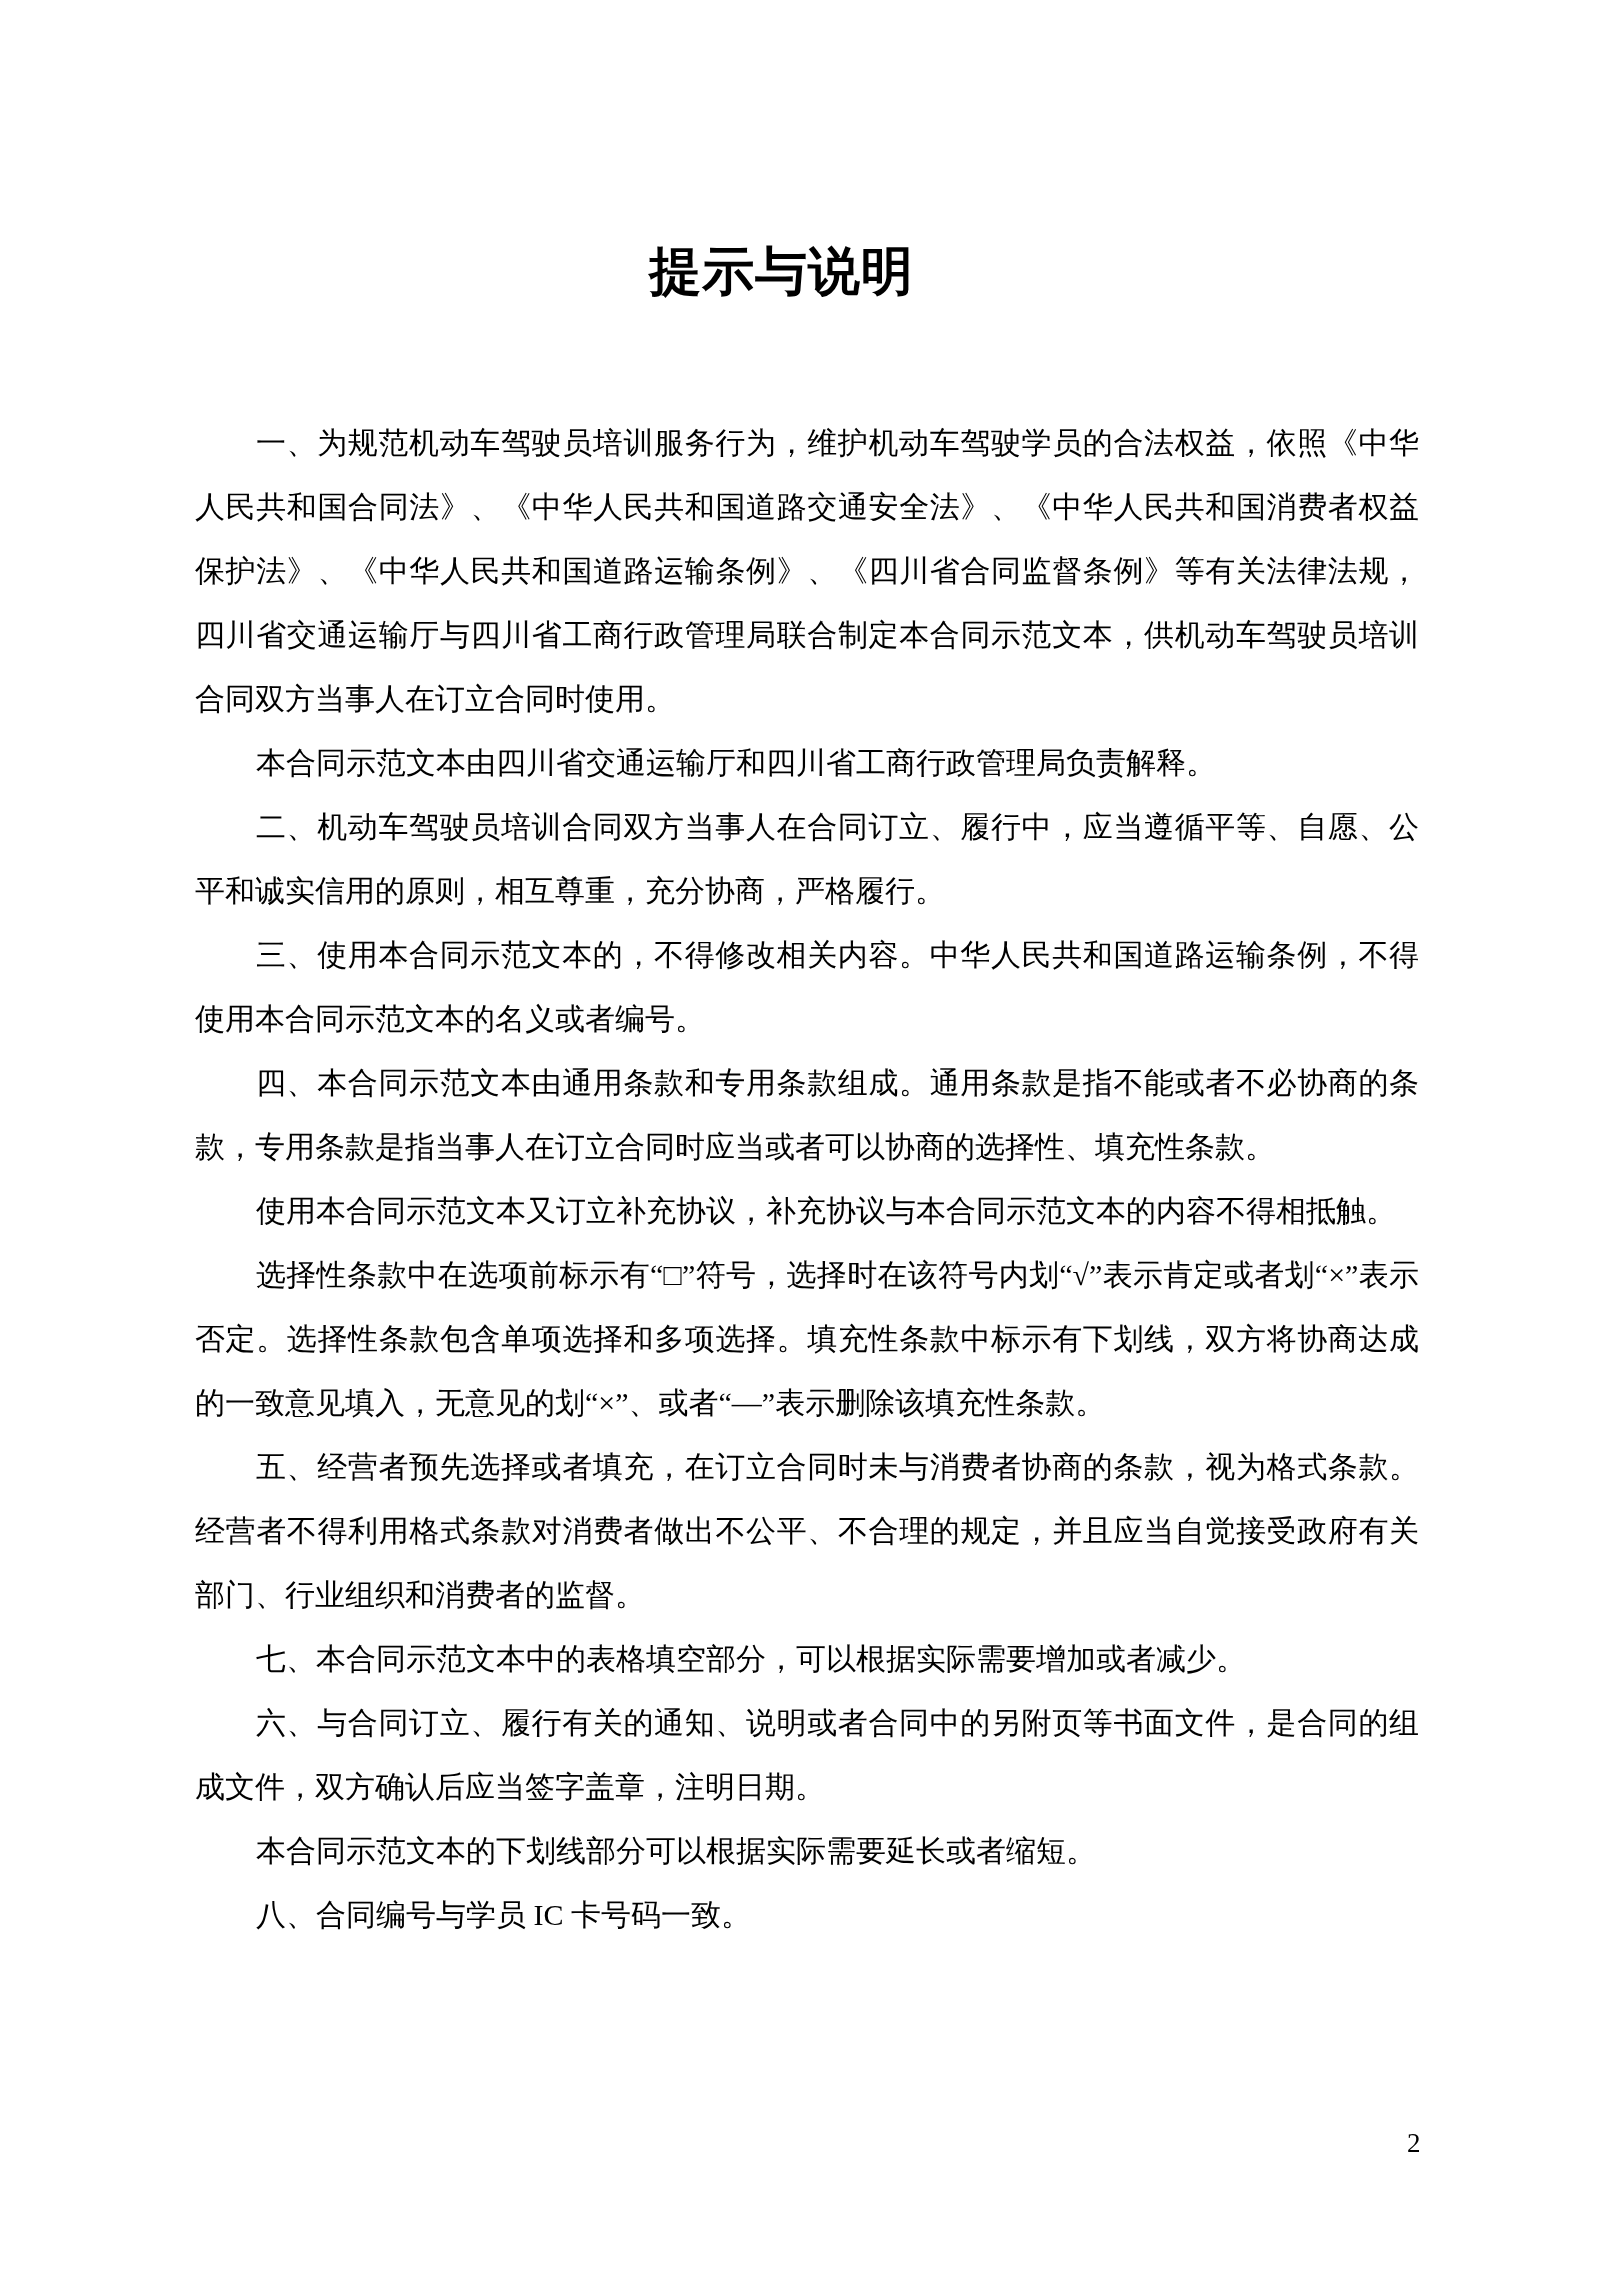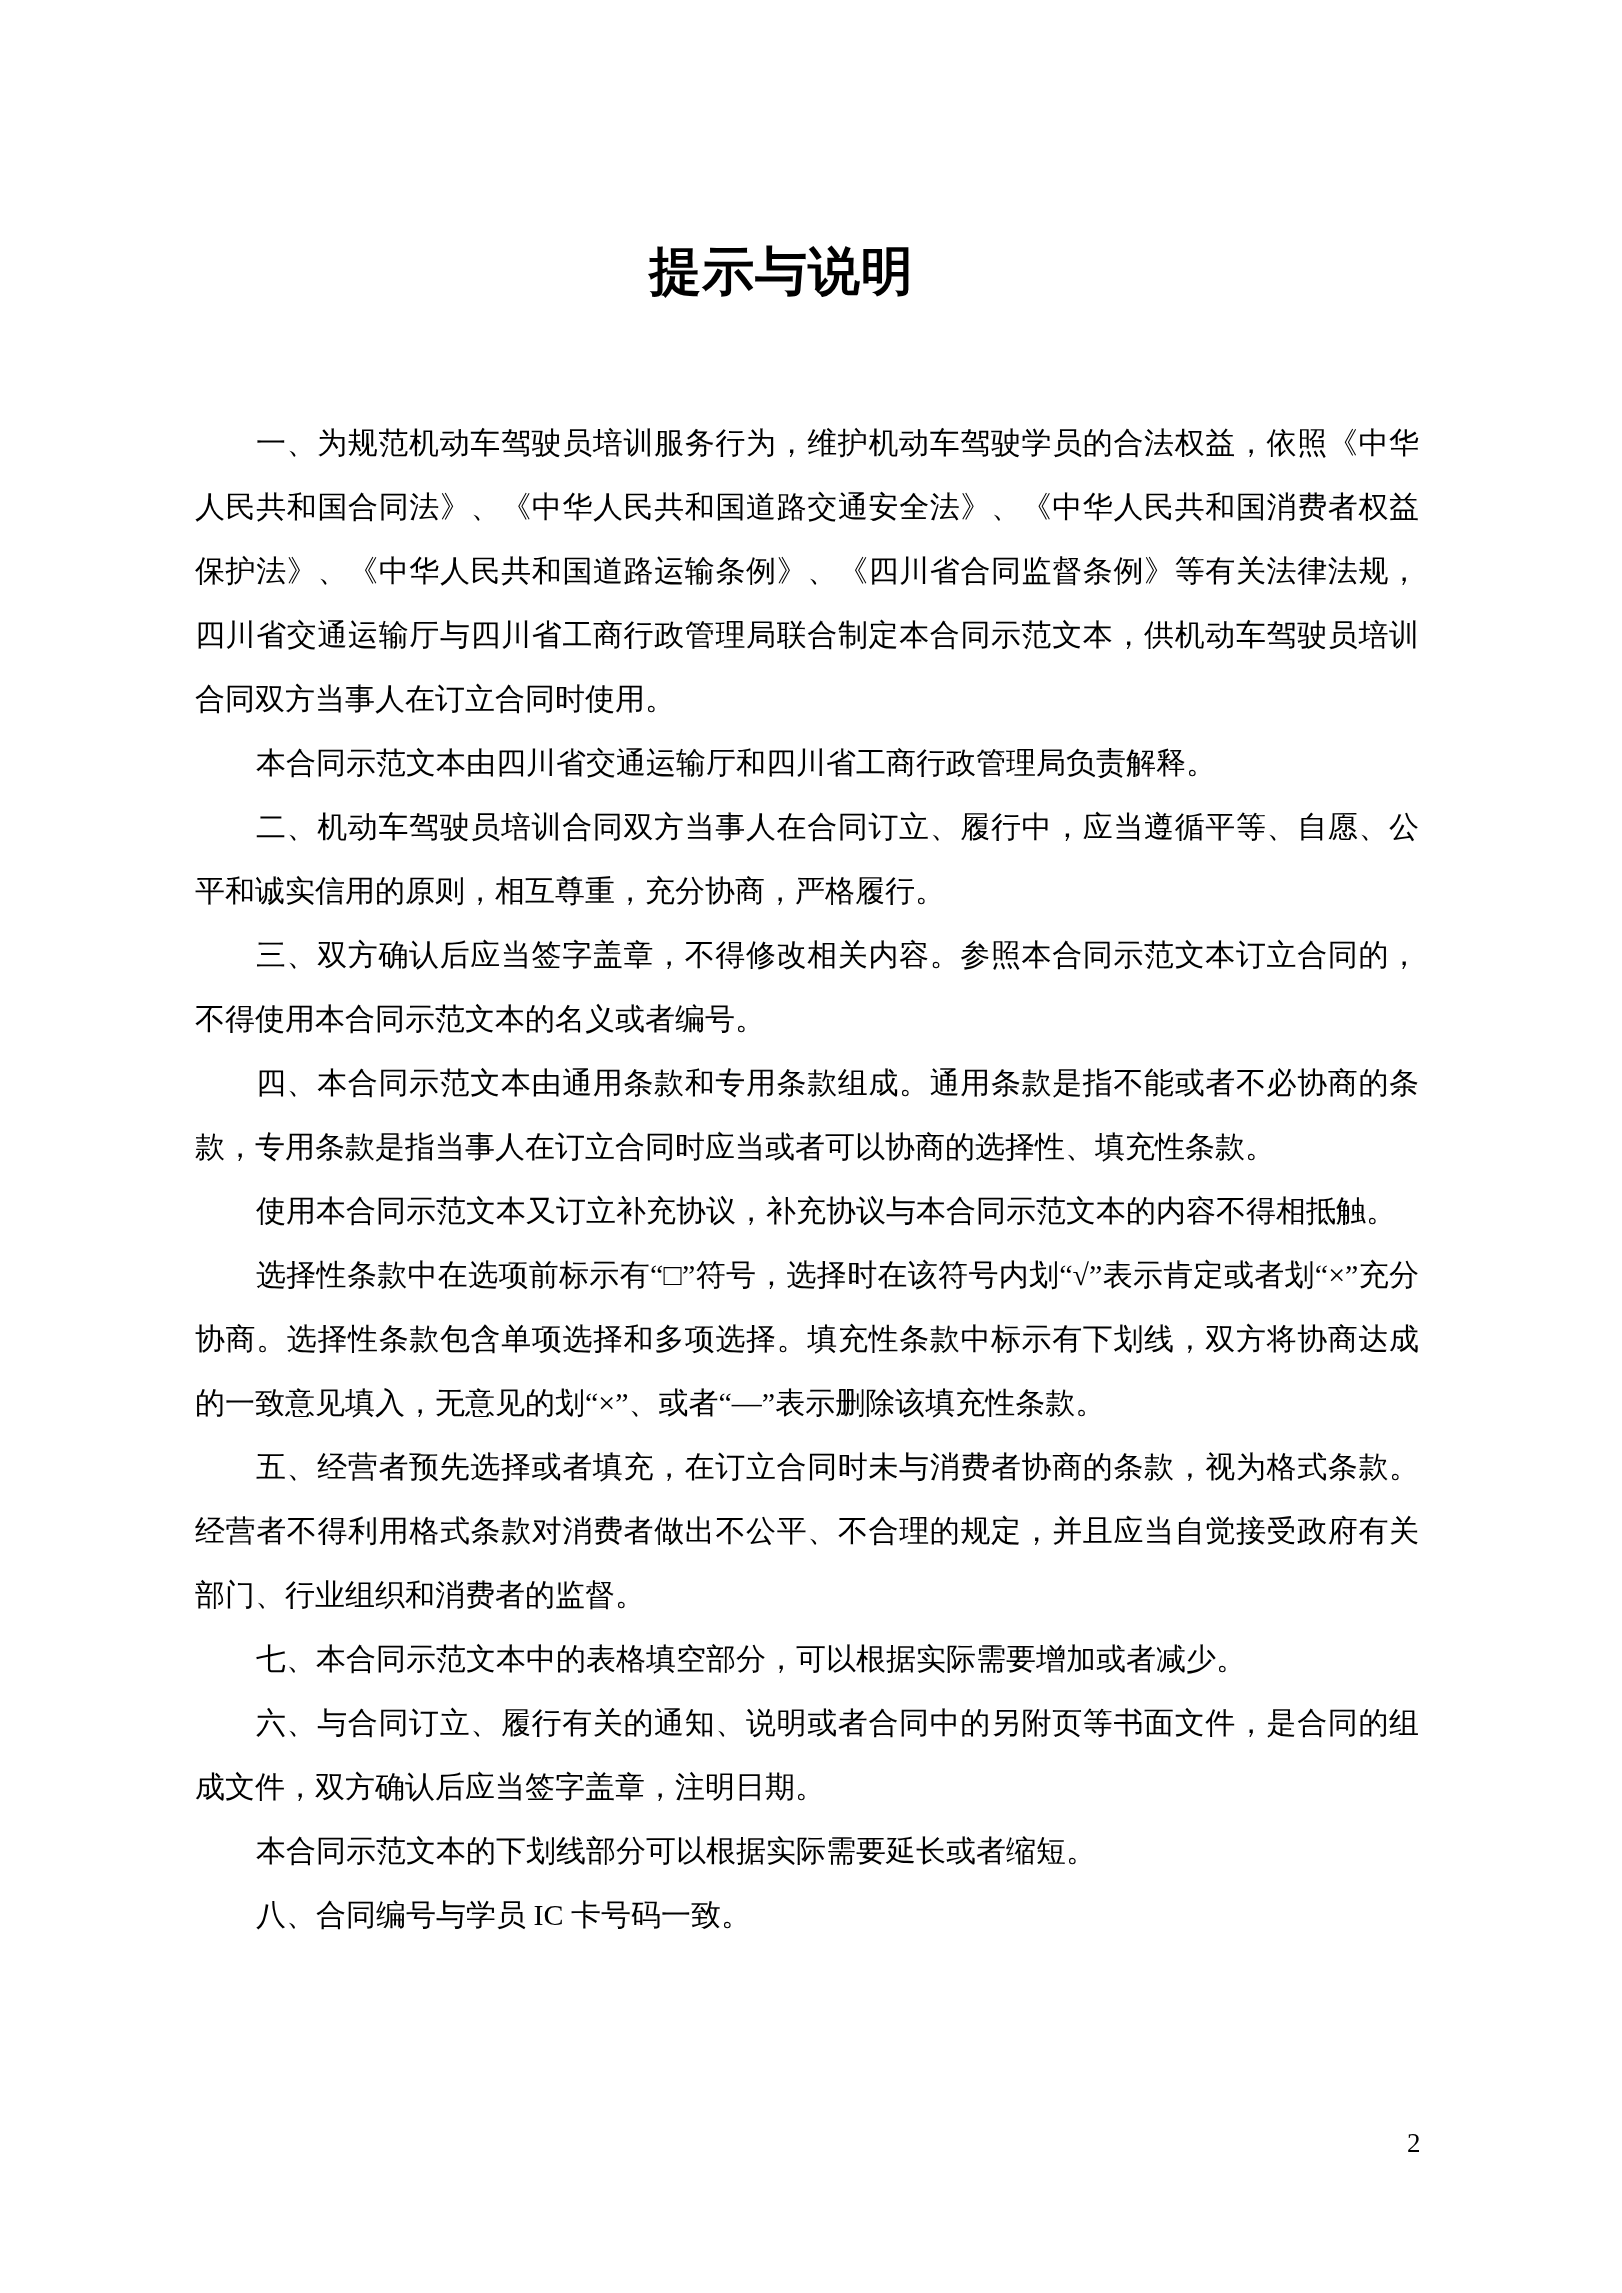--- a/index.html
+++ b/index.html
@@ -49,24 +49,24 @@
 </head>
 <body>
 
 <div class="page">
   <h1 class="doc-title">提示与说明</h1>
 
   <div class="doc-body">
     <p class="para">一、为规范机动车驾驶员培训服务行为，维护机动车驾驶学员的合法权益，依照《中华人民共和国合同法》、《中华人民共和国道路交通安全法》、《中华人民共和国消费者权益保护法》、《中华人民共和国道路运输条例》、《四川省合同监督条例》等有关法律法规，四川省交通运输厅与四川省工商行政管理局联合制定本合同示范文本，供机动车驾驶员培训合同双方当事人在订立合同时使用。</p>
     <p class="para">本合同示范文本由四川省交通运输厅和四川省工商行政管理局负责解释。</p>
     <p class="para">二、机动车驾驶员培训合同双方当事人在合同订立、履行中，应当遵循平等、自愿、公平和诚实信用的原则，相互尊重，充分协商，严格履行。</p>
-    <p class="para">三、双方确认后应当签字盖章，不得修改相关内容。参照本合同示范文本订立合同的，不得使用本合同示范文本的名义或者编号。</p>
+    <p class="para">三、使用本合同示范文本的，不得修改相关内容。中华人民共和国道路运输条例，不得使用本合同示范文本的名义或者编号。</p>
     <p class="para">四、本合同示范文本由通用条款和专用条款组成。通用条款是指不能或者不必协商的条款，专用条款是指当事人在订立合同时应当或者可以协商的选择性、填充性条款。</p>
     <p class="para">使用本合同示范文本又订立补充协议，补充协议与本合同示范文本的内容不得相抵触。</p>
-    <p class="para">选择性条款中在选项前标示有“□”符号，选择时在该符号内划“√”表示肯定或者划“×”充分协商。选择性条款包含单项选择和多项选择。填充性条款中标示有下划线，双方将协商达成的一致意见填入，无意见的划“×”、或者“—”表示删除该填充性条款。</p>
+    <p class="para">选择性条款中在选项前标示有“□”符号，选择时在该符号内划“√”表示肯定或者划“×”表示否定。选择性条款包含单项选择和多项选择。填充性条款中标示有下划线，双方将协商达成的一致意见填入，无意见的划“×”、或者“—”表示删除该填充性条款。</p>
     <p class="para">五、经营者预先选择或者填充，在订立合同时未与消费者协商的条款，视为格式条款。经营者不得利用格式条款对消费者做出不公平、不合理的规定，并且应当自觉接受政府有关部门、行业组织和消费者的监督。</p>
     <p class="para">七、本合同示范文本中的表格填空部分，可以根据实际需要增加或者减少。</p>
     <p class="para">六、与合同订立、履行有关的通知、说明或者合同中的另附页等书面文件，是合同的组成文件，双方确认后应当签字盖章，注明日期。</p>
     <p class="para">本合同示范文本的下划线部分可以根据实际需要延长或者缩短。</p>
     <p class="para">八、合同编号与学员 IC 卡号码一致。</p>
   </div>
 
   <div class="page-number">2</div>
 </div>
 

